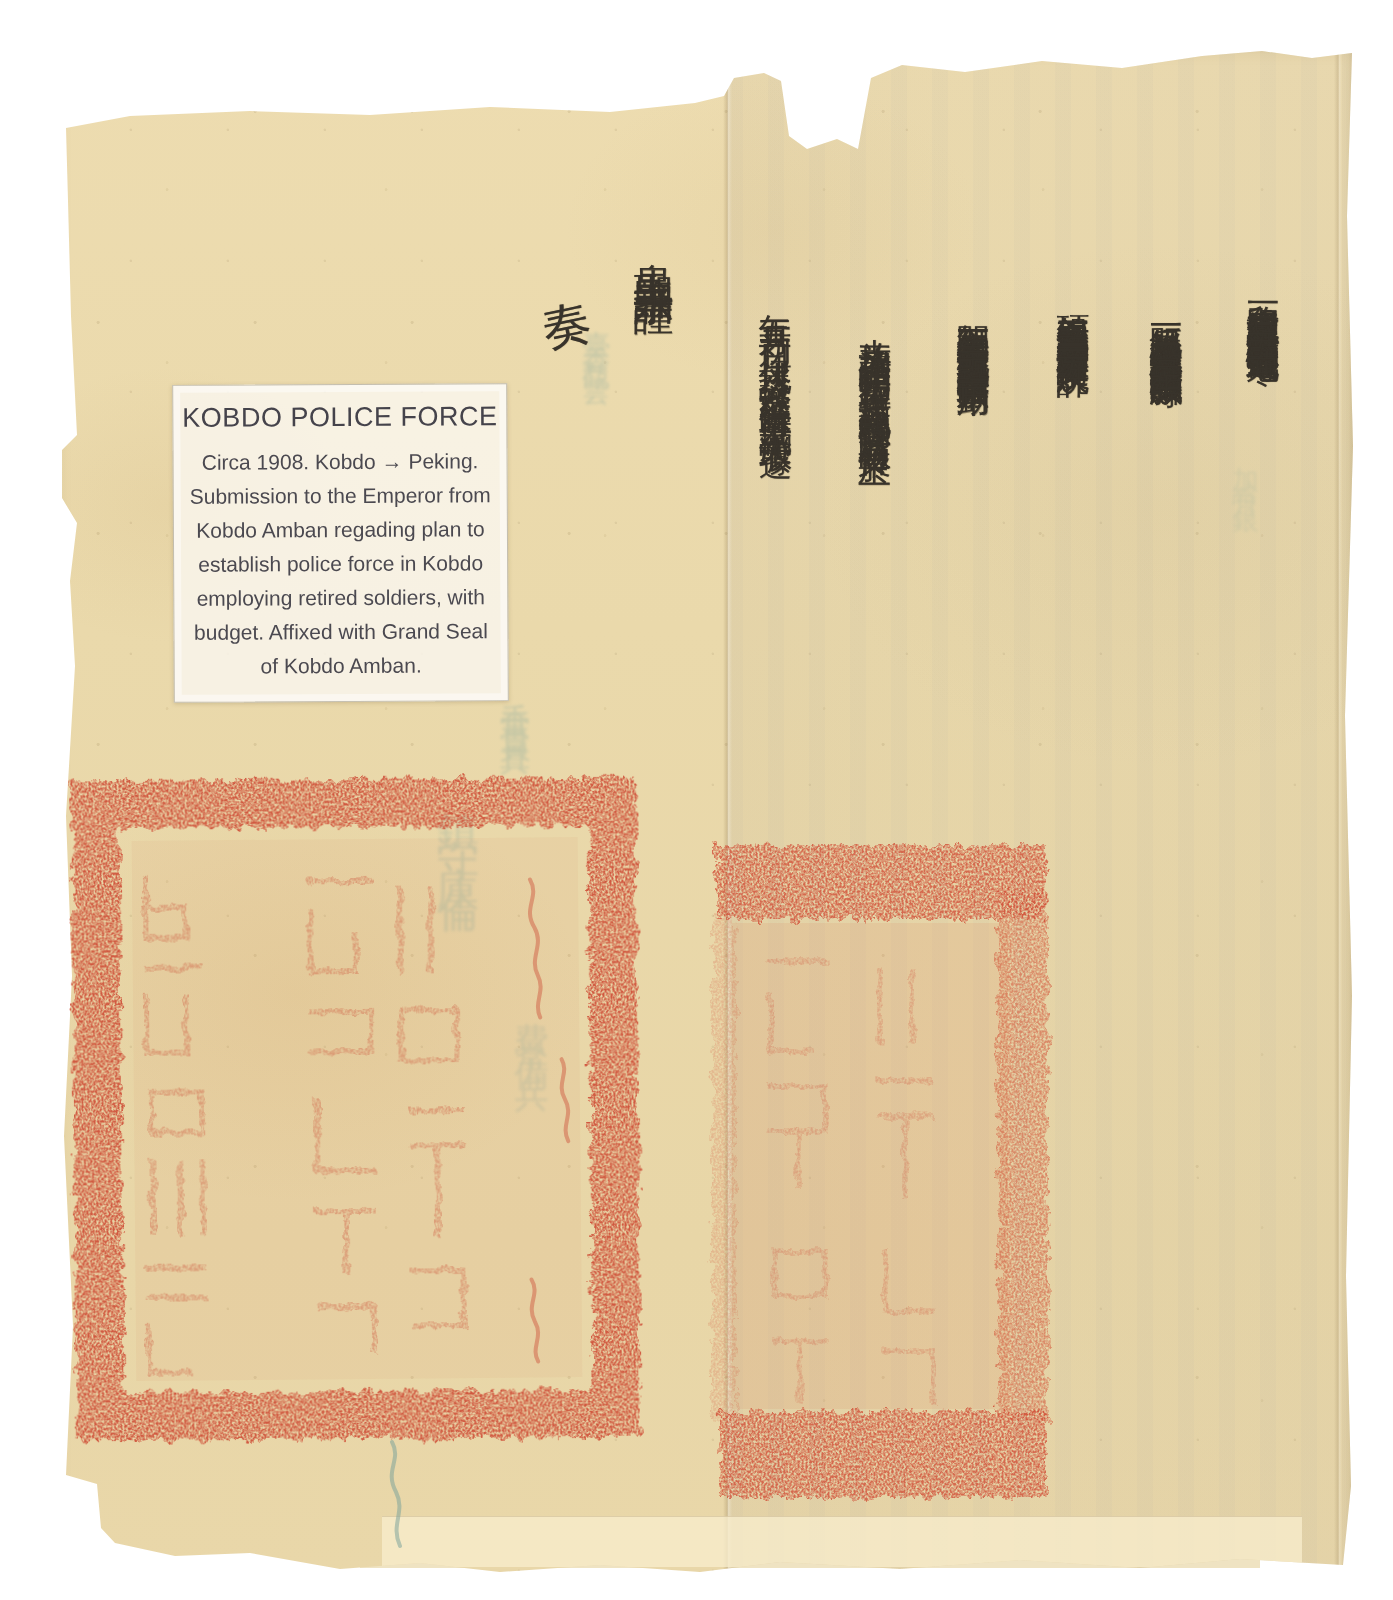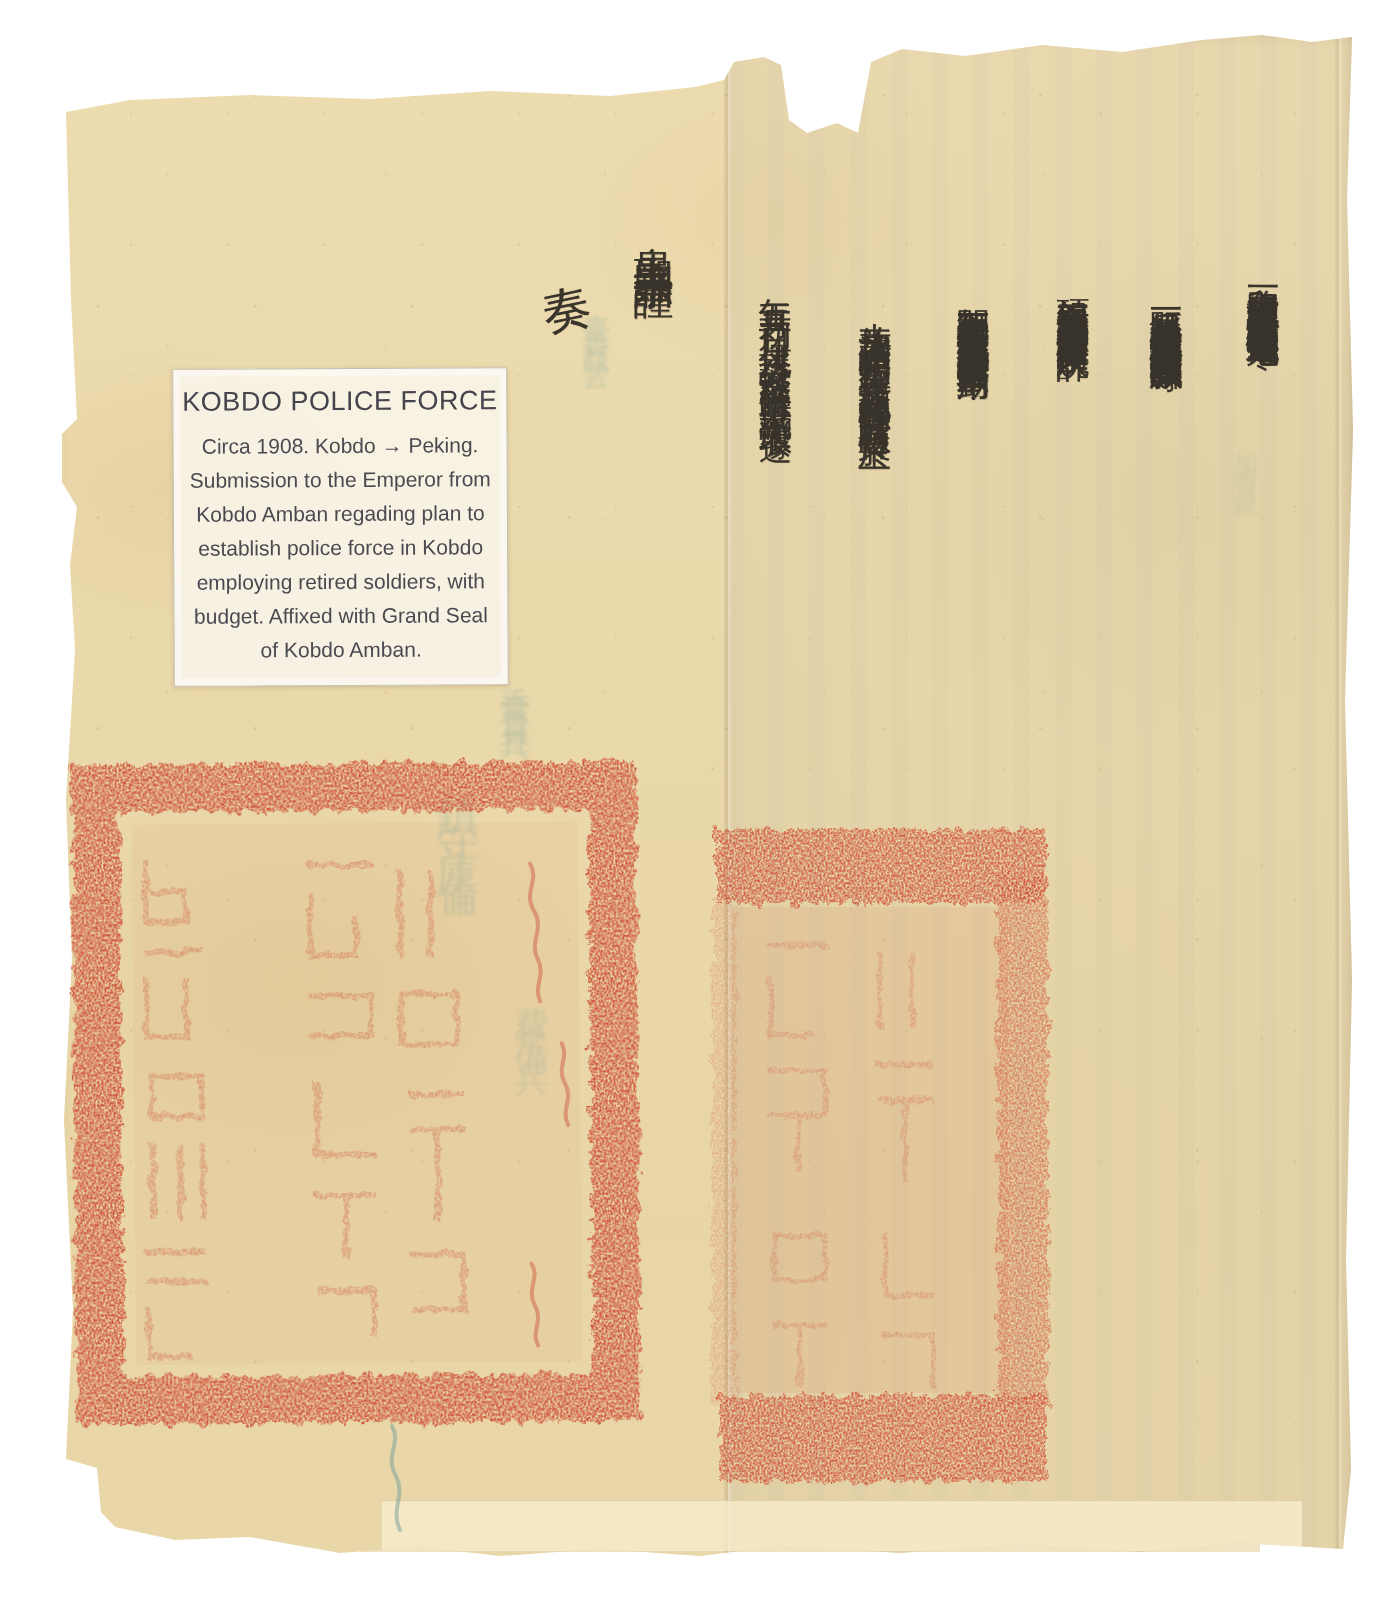--- a/index.html
+++ b/index.html
@@ -2,21 +2,21 @@
 <html><head>
 <meta charset="utf-8">
 <style>
   html,body{margin:0;padding:0;}
   body{
     width:1393px;height:1600px;overflow:hidden;
     background:#ffffff;
     font-family:"Liberation Sans",sans-serif;
     position:relative;
   }
-  .scan{position:absolute;inset:0;}
+  .scan{position:absolute;inset:0;margin-top:16px;}
 
   
   .under-strip{
     position:absolute;left:360px;top:1496px;width:900px;height:56px;
     background:#efe3c2;z-index:0;
   }
   .paper{
     position:absolute;left:62px;top:30px;width:1293px;height:1530px;z-index:1;
     background:linear-gradient(180deg,#eddcb0 0%,#ead9ab 38%,#e8d6a7 78%,#e9d7a9 100%);
     box-shadow:inset -8px 0 14px -8px rgba(120,90,40,.35), inset 0 10px 18px -10px rgba(120,90,40,.25);

